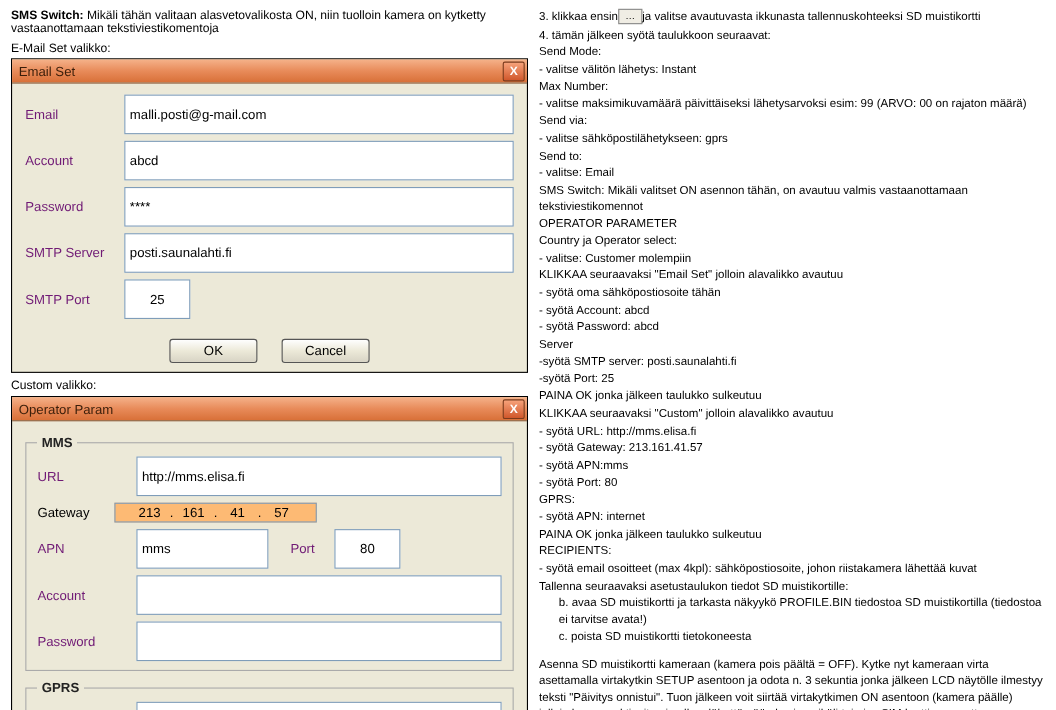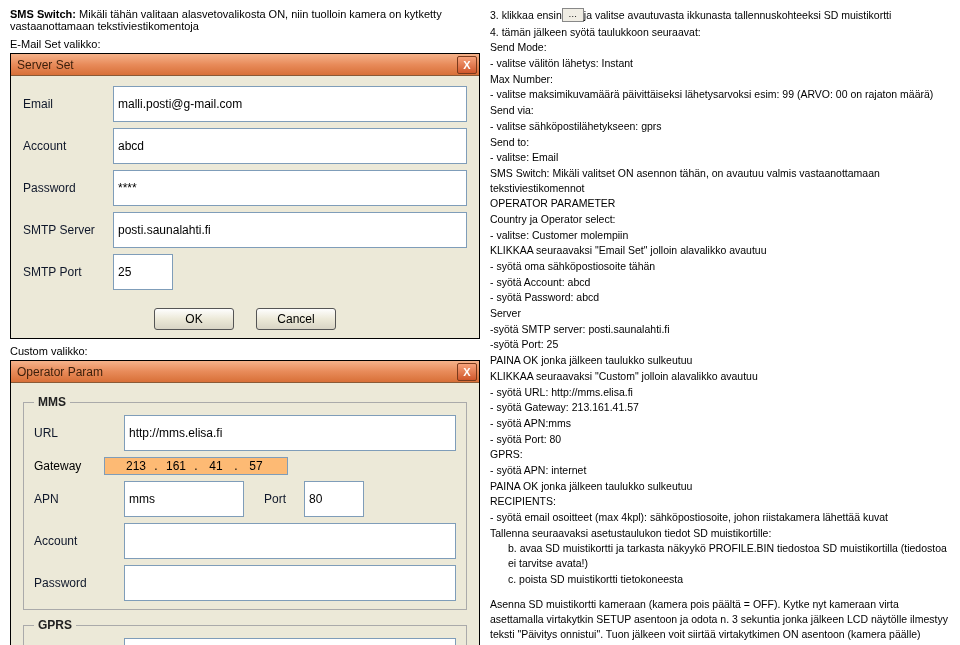--- a/index.html
+++ b/index.html
@@ -65,32 +65,32 @@
     padding: 10px 12px 8px 12px;
   }
   .row {
     display: flex;
     align-items: center;
     margin-bottom: 6px;
     font-size: 12px;
   }
   .row label {
     width: 90px;
-    color: #0f172a;
+    color: #701a75;
   }
   .row input {
     flex: 1;
     height: 36px;
     border: 1px solid #7f9db9;
     background: #fff;
     font-size: 12px;
     padding: 0 4px;
     font-family: Tahoma, Arial, sans-serif;
   }
-  .row input.short { width: 60px; flex: 0 0 60px; }
+  .row input.short { width: 60px; flex: 0 0 60px; text-align: center; }
   .dialog-buttons {
     display: flex;
     justify-content: center;
     gap: 22px;
     padding: 4px 0 8px 0;
   }
   .win-btn {
     width: 80px;
     height: 22px;
     border: 1px solid #555;
@@ -136,21 +136,21 @@
 <div class="page">
   <div class="left-col">
     <div class="intro">
       <b>SMS Switch:</b><span> Mikäli tähän valitaan alasvetovalikosta ON, niin tuolloin kamera on kytketty vastaanottamaan tekstiviestikomentoja</span>
     </div>
 
     <div class="section-label">E-Mail Set valikko:</div>
 
     <div class="dialog">
       <div class="titlebar">
-        <span class="titlebar-text">Server Set</span>
+        <span class="titlebar-text">Email Set</span>
         <div class="close-btn">X</div>
       </div>
       <div class="dialog-body">
         <div class="row">
           <label>Email</label>
           <input type="text" value="malli.posti@g-mail.com" style="">
         </div>
         <div class="row">
           <label>Account</label>
           <input type="text" value="abcd" style="">

